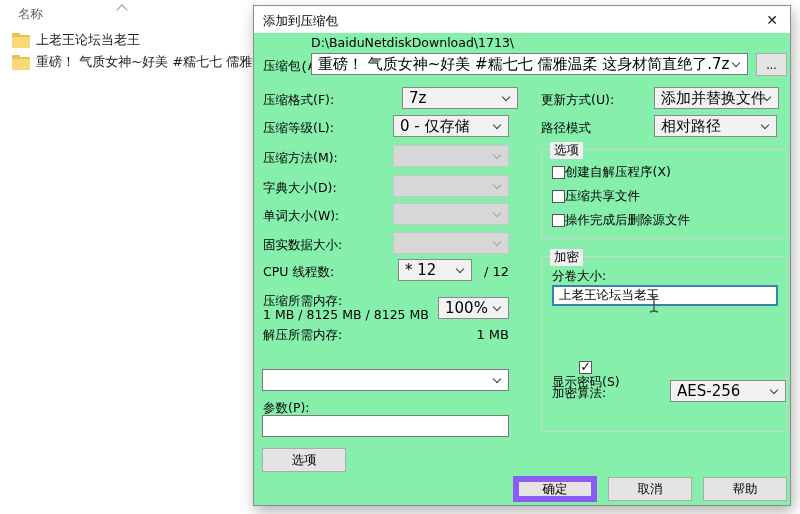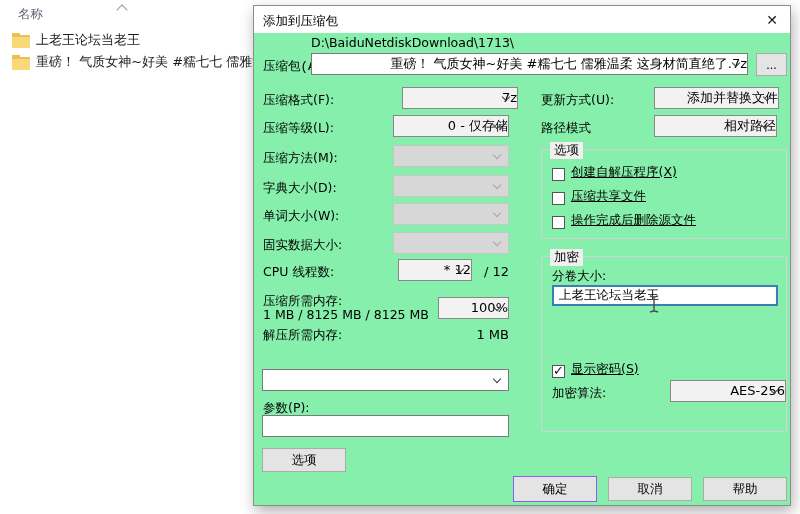--- a/index.html
+++ b/index.html
@@ -19,35 +19,35 @@
 
   
   .dialog { position:absolute; left:253px; top:5px; width:538px; height:501px; background:#86efac; border:1px solid #8c8c8c; box-shadow:2px 6px 14px rgba(0,0,0,.30); }
   .titlebar { position:absolute; left:0; top:0; width:100%; height:27px; background:#ffffff; }
   .title-text { position:absolute; left:9px; top:7px; font-size:12.5px; color:#000; }
   .close-btn { position:absolute; right:6px; top:3px; width:24px; height:21px; display:flex; align-items:center; justify-content:center; font-size:14px; color:#1a1a1a; }
 
   .lbl { position:absolute; font-size:12.5px; color:#000; white-space:nowrap; }
 
   
-  .dd { position:absolute; height:22px; background:#f2f2f2; border:1px solid #898989; font-size:13px; line-height:20px; padding-left:6px; white-space:nowrap; overflow:hidden;text-align:right; }
+  .dd { position:absolute; height:22px; background:#f2f2f2; border:1px solid #898989; font-size:15px; line-height:20px; padding-left:6px; white-space:nowrap; overflow:hidden; }
   .dd .chev { position:absolute; right:8px; top:6px; width:6px; height:6px; border-right:1.3px solid #3b3b3b; border-bottom:1.3px solid #3b3b3b; transform:rotate(45deg); }
   .dd.disabled { background:#d7d7d7; border-color:#c6c6c6; color:#8c8c8c; }
   .dd.disabled .chev { border-color:#a5a5a5; }
   .dd.editable { background:#ffffff; border-color:#7a7a7a; }
 
   .txt-input { position:absolute; height:22px; background:#ffffff; border:1px solid #7a7a7a; font-size:12.5px; line-height:20px; padding-left:6px; white-space:nowrap; overflow:hidden; font-family:"DejaVu Sans","Liberation Sans",sans-serif; }
 
   .btn { position:absolute; background:#e4e4e4; border:1px solid #ababab; font-size:12.5px; display:flex; align-items:center; justify-content:center; color:#000; }
-  .btn.focused { border:1px solid #8b5cf6; }
+  .btn.focused { border:6px solid #8b5cf6; }
 
   .groupbox { position:absolute; border:1px solid #d2d2d2; }
   .groupbox .legend { position:absolute; left:8px; top:-8px; background:#f0f0f0; padding:0 4px; font-size:12.5px; }
 
-  .cb-row { position:absolute; display:flex; align-items:flex-end; gap:6px; white-space:nowrap;text-decoration:underline; }
+  .cb-row { position:absolute; display:flex; align-items:center; gap:0; white-space:nowrap; }
   .cb { width:13px; height:13px; background:#fff; border:1px solid #555; position:relative; flex:0 0 auto; }
   .cb.checked::after { content:"✓"; position:absolute; left:0px; top:-3px; font-size:13px; color:#111; font-weight:bold; }
 
   .pw-input { position:absolute; background:#fff; border:2px solid #3c7fb1; font-size:12.5px; padding-left:5px; font-family:"DejaVu Sans","Liberation Sans",sans-serif; }
 
   .right-val { position:absolute; text-align:right; font-size:13px; white-space:nowrap; }
 
   .ibeam { position:absolute; pointer-events:none; }
 </style>
 </head>
@@ -173,21 +173,21 @@
   <div class="groupbox" style="left:287px; top:250px; width:246px; height:176px;">
     <span class="legend">加密</span>
 
     <div class="lbl" style="left:10px; top:11px;">分卷大小:</div>
     <input class="pw-input" style="left: 10px; top: 28px; width: 226px; height: 21px;" value="上老王论坛当老王">
 
     <svg class="ibeam" style="left:106px; top:37px;" width="12" height="20" viewBox="0 0 12 20">
       <path d="M2 2 Q5 3 6 3 Q7 3 10 2 M6 3 L6 17 M2 18 Q5 17 6 17 Q7 17 10 18" stroke="#4a4a4a" stroke-width="1.4" fill="none"></path>
     </svg>
 
-    <div class="cb-row" style="left:10px; top:104px;">
+    <div class="cb-row" style="left:10px; top:104px;flex-direction:column;">
       <span class="cb checked"></span>
       <span>显示密码(S)</span>
     </div>
 
     <div class="lbl" style="left:10px; top:128px;">加密算法:</div>
     <div class="dd" style="left:128px; top:123px; width:116px;">
       <span>AES-256</span><span class="chev"></span>
     </div>
 
   </div>

